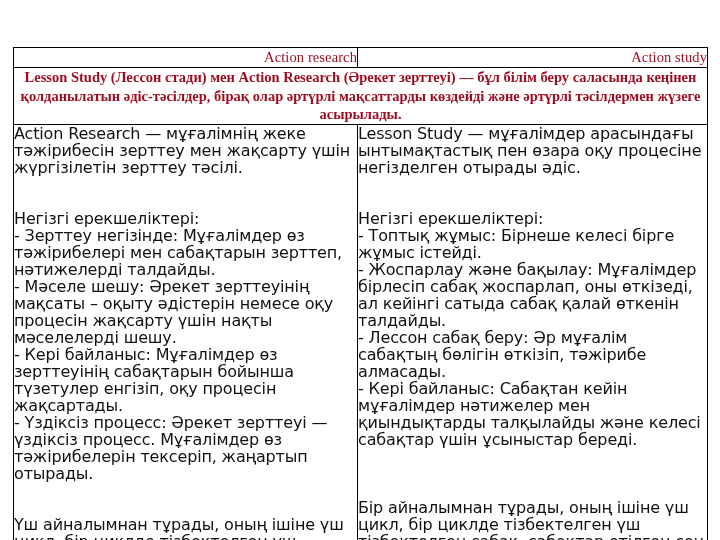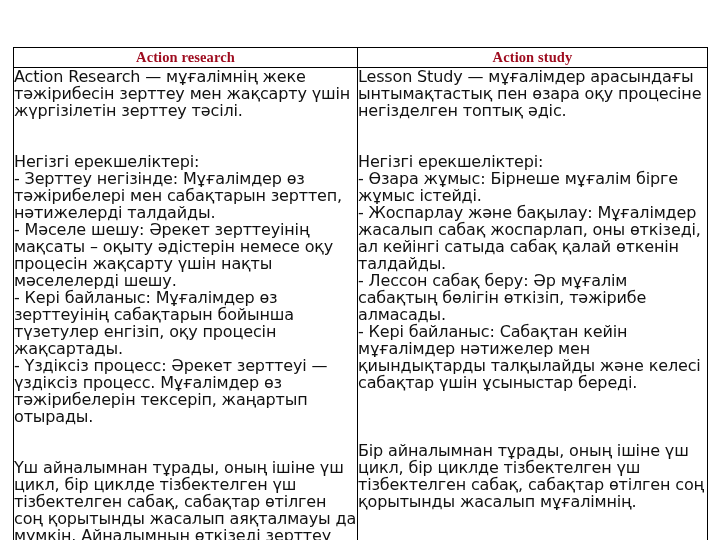--- a/index.html
+++ b/index.html
@@ -25,24 +25,24 @@
       table-layout: fixed;
     }
     table.cmp td, table.cmp th {
       border: 1px solid #000000;
       padding: 0;
       vertical-align: top;
     }
     table.cmp td.c-left, table.cmp th.c-left { width: 343px; }
     th.col-head {
       font-family: "Liberation Serif", "DejaVu Serif", serif;
-      font-weight: bold;
+      font-weight: normal;
       font-size: 14.5px;
       color: #9e0b1e;
-      text-align: center;
+      text-align: right;
       height: 19px;
       line-height: 19px;
       letter-spacing: 0.1px;
     }
     td.intro {
       font-family: "Liberation Serif", "DejaVu Serif", serif;
       font-weight: bold;
       font-size: 14.5px;
       color: #9e0b1e;
       text-align: center;
@@ -67,37 +67,40 @@
 <body>
 
 <div class="page">
   <table class="cmp">
     <tbody>
         <tr>
       <th class="col-head c-left">Action research</th>
       <th class="col-head">Action study</th>
     </tr>
     <tr>
+      <td class="intro" colspan="2">Lesson Study (Лессон стади) мен Action Research (Әрекет зерттеуі) — бұл білім беру саласында кеңінен қолданылатын әдіс-тәсілдер, бірақ олар әртүрлі мақсаттарды көздейді және әртүрлі тәсілдермен жүзеге асырылады.</td>
+    </tr>
+    <tr>
       <td class="body-cell c-left">
         <p class="para">Action Research — мұғалімнің жеке тәжірибесін зерттеу мен жақсарту үшін жүргізілетін зерттеу тәсілі.</p>
         <div class="gap-big"></div>
         <p class="para">Негізгі ерекшеліктері:</p>
         <p class="para">- Зерттеу негізінде: Мұғалімдер өз тәжірибелері мен сабақтарын зерттеп, нәтижелерді талдайды.</p>
         <p class="para">- Мәселе шешу: Әрекет зерттеуінің мақсаты – оқыту әдістерін немесе оқу процесін жақсарту үшін нақты мәселелерді шешу.</p>
         <p class="para">- Кері байланыс: Мұғалімдер өз зерттеуінің сабақтарын бойынша түзетулер енгізіп, оқу процесін жақсартады.</p>
         <p class="para">- Үздіксіз процесс: Әрекет зерттеуі — үздіксіз процесс. Мұғалімдер өз тәжірибелерін тексеріп, жаңартып отырады.</p>
         <div class="gap-bottom"></div>
         <p class="para">Үш  айналымнан тұрады, оның ішіне үш цикл, бір циклде тізбектелген үш тізбектелген сабақ, сабақтар өтілген соң қорытынды жасалып аяқталмауы да мүмкін. Айналымның өткізеді зерттеу сұрағына байланысты.</p>
       </td>
       <td class="body-cell">
-        <p class="para">Lesson Study — мұғалімдер арасындағы ынтымақтастық пен өзара оқу процесіне негізделген топтық әдіс.</p>
+        <p class="para">Lesson Study — мұғалімдер арасындағы ынтымақтастық пен өзара оқу процесіне негізделген отырады әдіс.</p>
         <div class="gap-big"></div>
         <p class="para">Негізгі ерекшеліктері:</p>
-        <p class="para">- Өзара жұмыс: Бірнеше мұғалім бірге жұмыс істейді.</p>
-        <p class="para">- Жоспарлау және бақылау: Мұғалімдер жасалып сабақ жоспарлап, оны өткізеді, ал кейінгі сатыда сабақ қалай өткенін талдайды.</p>
+        <p class="para">- Топтық жұмыс: Бірнеше келесі бірге жұмыс істейді.</p>
+        <p class="para">- Жоспарлау және бақылау: Мұғалімдер бірлесіп сабақ жоспарлап, оны өткізеді, ал кейінгі сатыда сабақ қалай өткенін талдайды.</p>
         <p class="para">- Лессон сабақ беру: Әр мұғалім сабақтың бөлігін өткізіп, тәжірибе алмасады.</p>
         <p class="para">- Кері байланыс: Сабақтан кейін мұғалімдер нәтижелер мен қиындықтарды талқылайды және келесі сабақтар үшін ұсыныстар береді.</p>
         <div class="gap-bottom" style="height:51px"></div>
         <p class="para">Бір айналымнан тұрады, оның ішіне үш цикл, бір циклде тізбектелген үш тізбектелген сабақ, сабақтар өтілген соң қорытынды жасалып мұғалімнің.</p>
       </td>
     </tr>
   </tbody>
     </table>
 </div>
 

